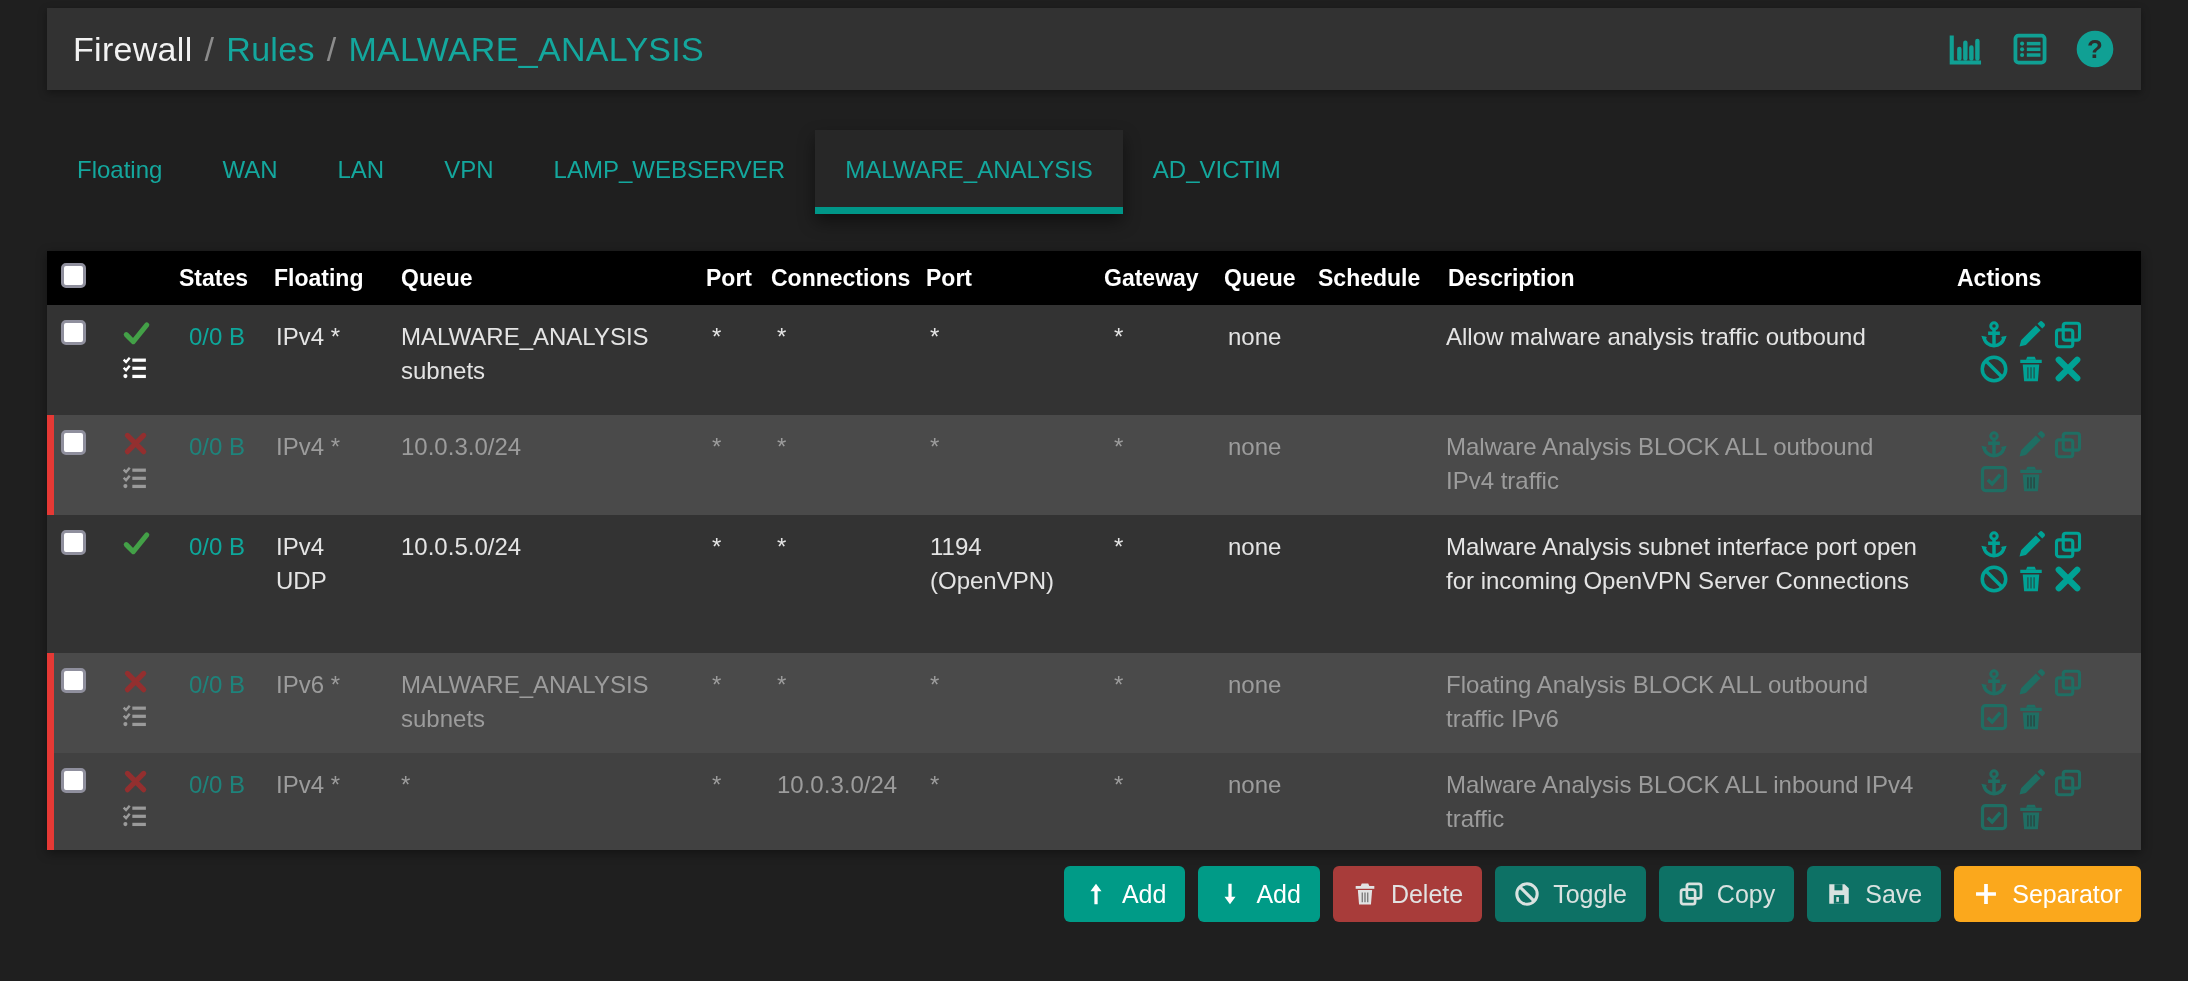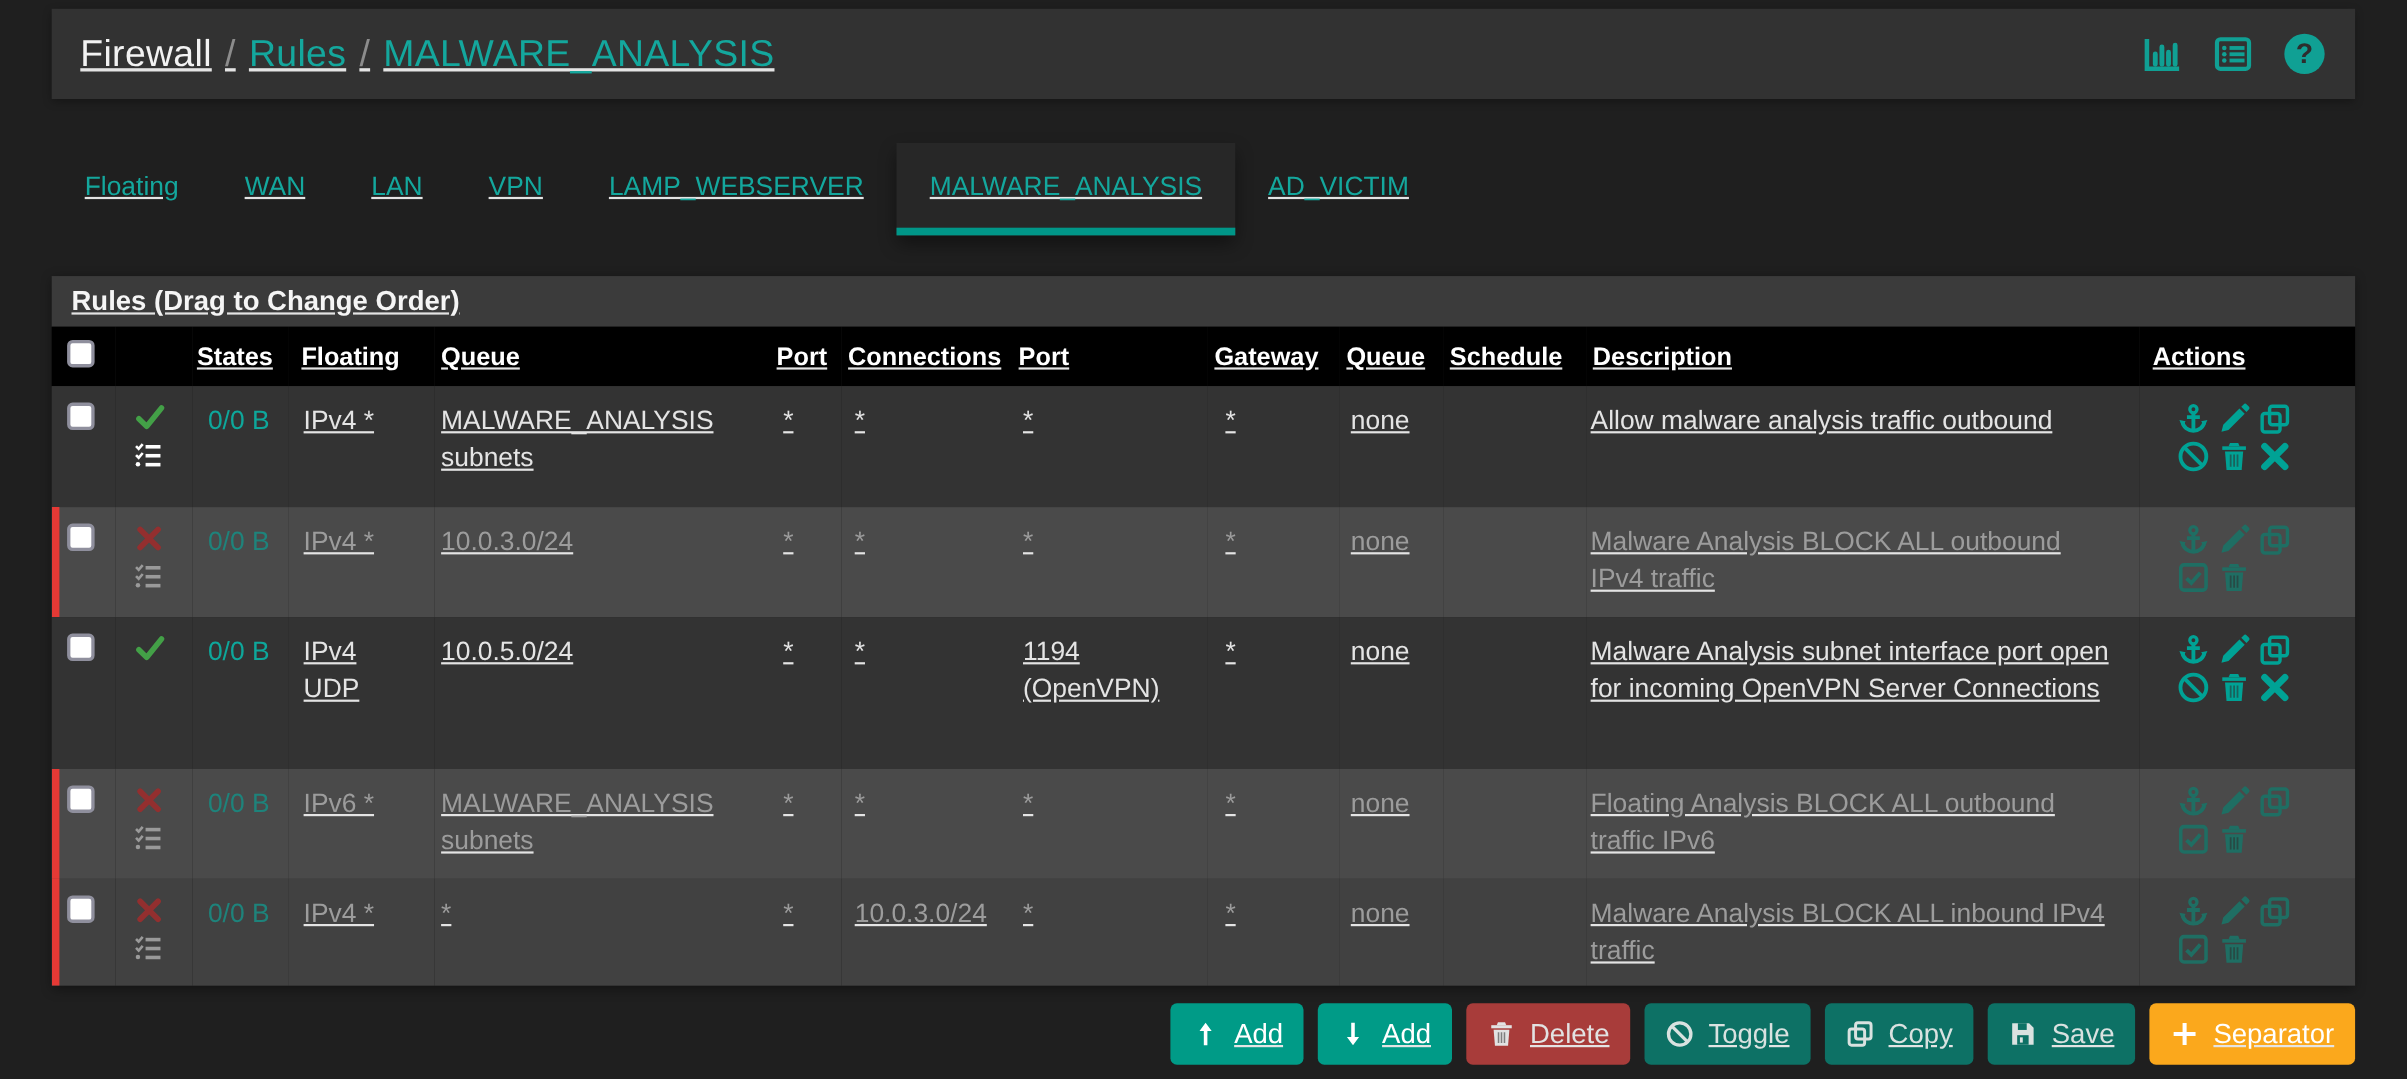--- a/index.html
+++ b/index.html
@@ -7,21 +7,21 @@
     --green:#43a047; --red-dim:#932f2f; --red-stripe:#e53935;
     --btn-add:#009b87; --btn-del:#a83c3a; --btn-muted:#0d7165; --btn-sep:#fba81c;
     --row-odd:#333333; --row-even:#4a4a4a; --row-odd-dis:#414141;
     --txt:#e4e4e4; --txt-dis:#9c9c9c;
   }
   *{box-sizing:border-box;margin:0;padding:0;}
   body{
     width:2188px;height:981px;overflow:hidden;background:#1f1f1f;
     font-family:"Liberation Sans", sans-serif;color:var(--txt);
   }
-  .container{width:2094px;margin-left:47px;text-decoration:underline;}
+  .container{width:2094px;margin-left:47px;}
   
   .topbar{margin-top:8px;height:82px;background:#323232;display:flex;align-items:center;
     padding:0 26px;box-shadow:0 3px 8px rgba(0,0,0,.35);}
   .breadcrumb{font-size:34px;color:#f2f2f2;letter-spacing:.3px;}
   .crumb-link{color:var(--teal);text-decoration:none;cursor:pointer;}
   .crumb-sep{color:#8c8c8c;margin:0 12px;}
   .topbar-icons{margin-left:auto;display:flex;align-items:center;gap:26px;color:#10a094;}
   .topbar-icons svg{display:block;cursor:pointer;}
   
   .tabs{margin-top:40px;display:flex;}
@@ -180,21 +180,20 @@
     <div class="tab">Floating</div>
     <div class="tab">WAN</div>
     <div class="tab">LAN</div>
     <div class="tab">VPN</div>
     <div class="tab">LAMP_WEBSERVER</div>
     <div class="tab active">MALWARE_ANALYSIS</div>
     <div class="tab">AD_VICTIM</div>
   </div>
 
   <div class="panel">
-    <div class="panel-header">Rules (Drag to Change Order)</div>
     <table>
       <colgroup>
         <col style="width:58px">
           <col style="width:70px">
           <col style="width:87px">
         <col style="width:133px">
           <col style="width:305px">
           <col style="width:65px">
         <col style="width:155px">
           <col style="width:178px">

